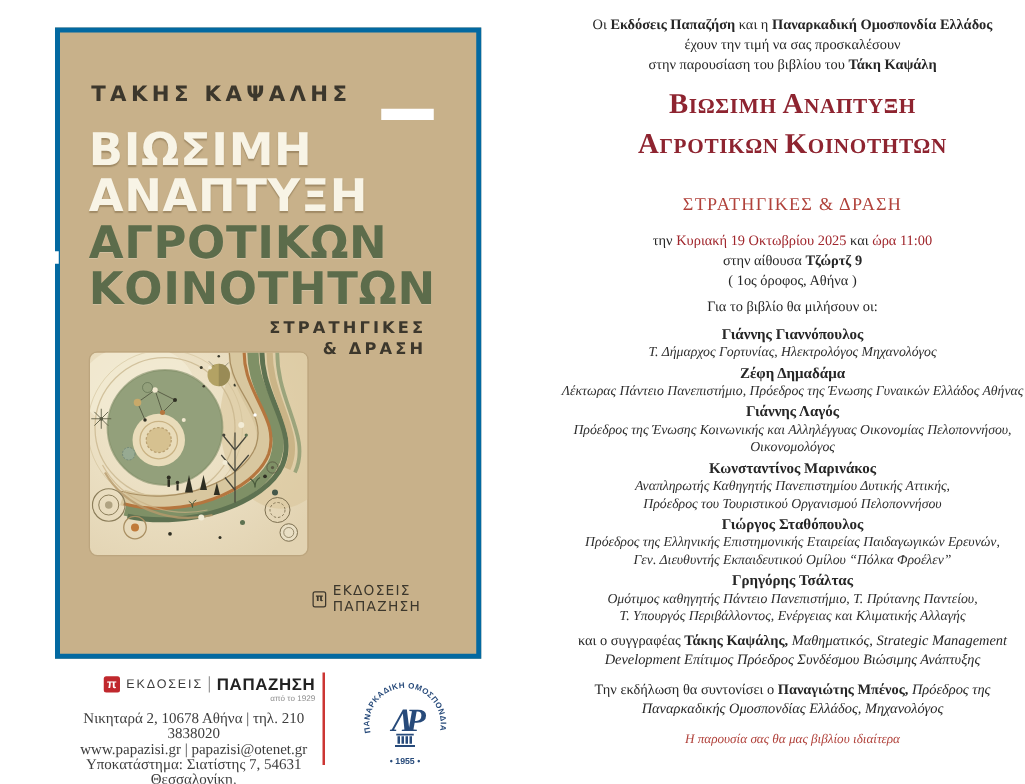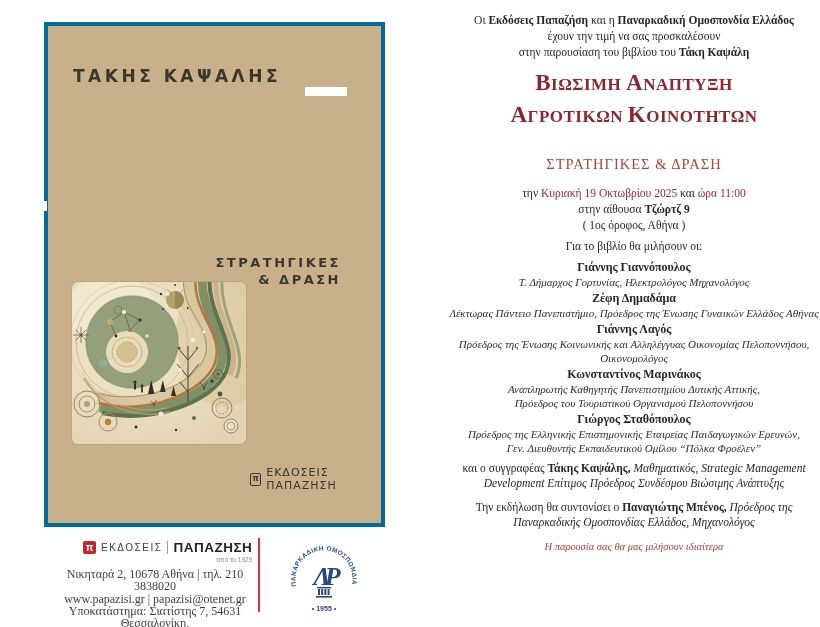--- a/index.html
+++ b/index.html
@@ -79,20 +79,26 @@
   .red-divider{position:absolute;left:258px;top:538px;width:2px;height:74px;background:#cc3533;}
   .fed-logo{position:absolute;left:286px;top:541px;}
 </style>
 </head>
 <body>
 
 <div class="cover">
   <div class="cover-author">ΤΑΚΗΣ ΚΑΨΑΛΗΣ</div>
   <div class="cover-dash"></div>
 
+  <div class="cover-title">
+    <div class="t-light">ΒΙΩΣΙΜΗ</div>
+    <div class="t-light">ΑΝΑΠΤΥΞΗ</div>
+    <div class="t-green">ΑΓΡΟΤΙΚΩΝ</div>
+    <div class="t-green">ΚΟΙΝΟΤΗΤΩΝ</div>
+  </div>
 
   <div class="cover-subtitle">
     <div>ΣΤΡΑΤΗΓΙΚΕΣ</div>
     <div>&amp; ΔΡΑΣΗ</div>
   </div>
 
   <div class="cover-illustration">
     <svg width="174" height="162" viewBox="0 0 174 162">
       <defs>
         <radialGradient id="gbg" cx="35%" cy="35%" r="80%">
@@ -250,26 +256,31 @@
   <div class="speaker">
     <div class="sp-name">Κωνσταντίνος Μαρινάκος</div>
     <div class="sp-role">Αναπληρωτής Καθηγητής Πανεπιστημίου Δυτικής Αττικής,</div>
     <div class="sp-role">Πρόεδρος του Τουριστικού Οργανισμού Πελοποννήσου</div>
   </div>
   <div class="speaker">
     <div class="sp-name">Γιώργος Σταθόπουλος</div>
     <div class="sp-role">Πρόεδρος της Ελληνικής Επιστημονικής Εταιρείας Παιδαγωγικών Ερευνών,</div>
     <div class="sp-role">Γεν. Διευθυντής Εκπαιδευτικού Ομίλου “Πόλκα Φροέλεν”</div>
   </div>
+  <div class="speaker">
+    <div class="sp-name">Γρηγόρης Τσάλτας</div>
+    <div class="sp-role">Ομότιμος καθηγητής Πάντειο Πανεπιστήμιο, Τ. Πρύτανης Παντείου,</div>
+    <div class="sp-role">Τ. Υπουργός Περιβάλλοντος, Ενέργειας και Κλιματικής Αλλαγής</div>
+  </div>
 
   <div class="author-block"><span>και ο συγγραφέας </span><b>Τάκης Καψάλης,</b><i> Μαθηματικός, Strategic Management Development Επίτιμος Πρόεδρος Συνδέσμου Βιώσιμης Ανάπτυξης</i></div>
 
   <div class="coordinator"><span>Την εκδήλωση θα συντονίσει ο </span><b>Παναγιώτης Μπένος,</b><i> Πρόεδρος της Παναρκαδικής Ομοσπονδίας Ελλάδος, Μηχανολόγος</i></div>
 
-  <div class="closing">Η παρουσία σας θα μας μιλήσουν ιδιαίτερα</div>
+  <div class="closing">Η παρουσία σας θα μας βιβλίου ιδιαίτερα</div>
 </div>
 
 <div class="pap-logo">
   <div class="pap-row">
     <span class="pap-icon">π</span>
     <span class="pap-prefix">ΕΚΔΟΣΕΙΣ</span>
     <span class="pap-sep"></span>
     <span class="pap-name">ΠΑΠΑΖΗΣΗ</span>
   </div>
   <div class="pap-since">από το 1929</div>

